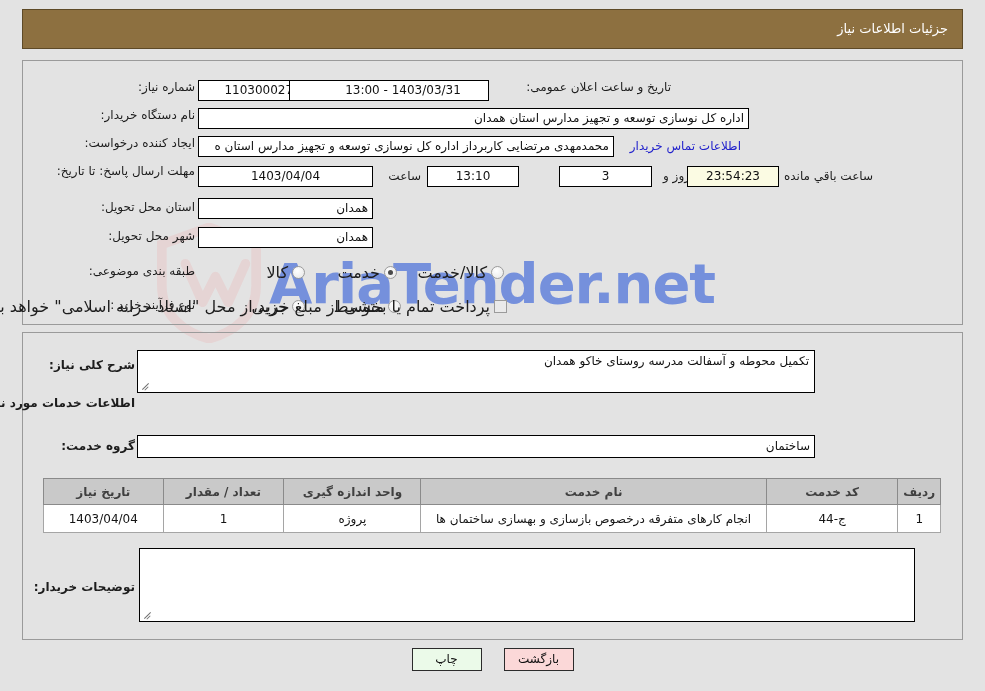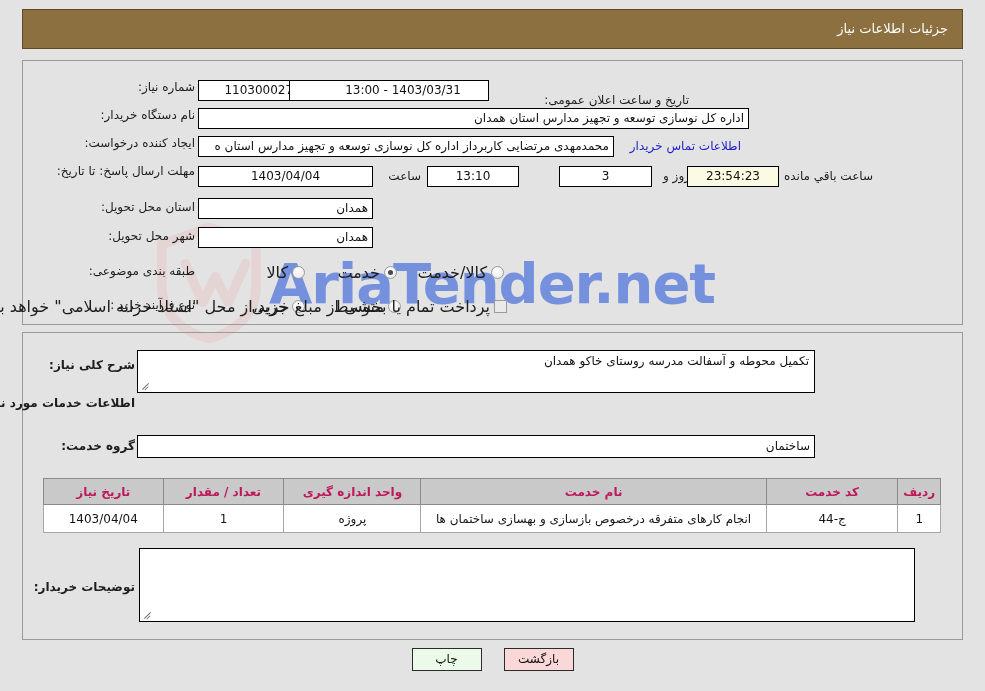--- a/index.html
+++ b/index.html
@@ -202,21 +202,21 @@
     border-collapse: collapse;
     width: 100%;
     background: #ffffff;
     font-size: 12px;
   }
   table.grid th {
     background: #c9c9c9;
     border: 1px solid #8a8a8a;
     height: 25px;
     font-weight: bold;
-    color: #be185d;
+    color: #404040;
     font-size: 12px;
     padding: 0 4px;
     white-space: nowrap;
   }
   table.grid td {
     border: 1px solid #a5a5a5;
     height: 27px;
     text-align: center;
     color: #141414;
     font-size: 12px;
@@ -269,21 +269,21 @@
 </div>
 
 <div class="panel" id="panel-top"></div>
 <div class="panel" id="panel-bottom"></div>
 
 <div class="row" style="right:790px; top:80px;">
   <span class="lbl">شماره نیاز:</span>
 </div>
 <div class="fld center" style="position:absolute; right:612px; top:80px; width:175px; z-index:3;">1103000275000023</div>
 
-<div class="row" style="right:296px; top:80px;margin-top:13px;">
+<div class="row" style="right:314px; top:80px;">
   <span class="lbl">تاریخ و ساعت اعلان عمومی:</span>
 </div>
 <div class="fld center" style="position:absolute; right:496px; top:80px; width:200px; z-index:3;padding-left:32px;">1403/03/31 - 13:00</div>
 
 <div class="row" style="right:790px; top:108px;">
   <span class="lbl">نام دستگاه خریدار:</span>
 </div>
 <div class="fld right" style="position:absolute; right:236px; top:108px; width:551px; z-index:3;">اداره کل نوسازی  توسعه و تجهیز مدارس استان همدان</div>
 
 <div class="row" style="right:790px; top:136px;">

